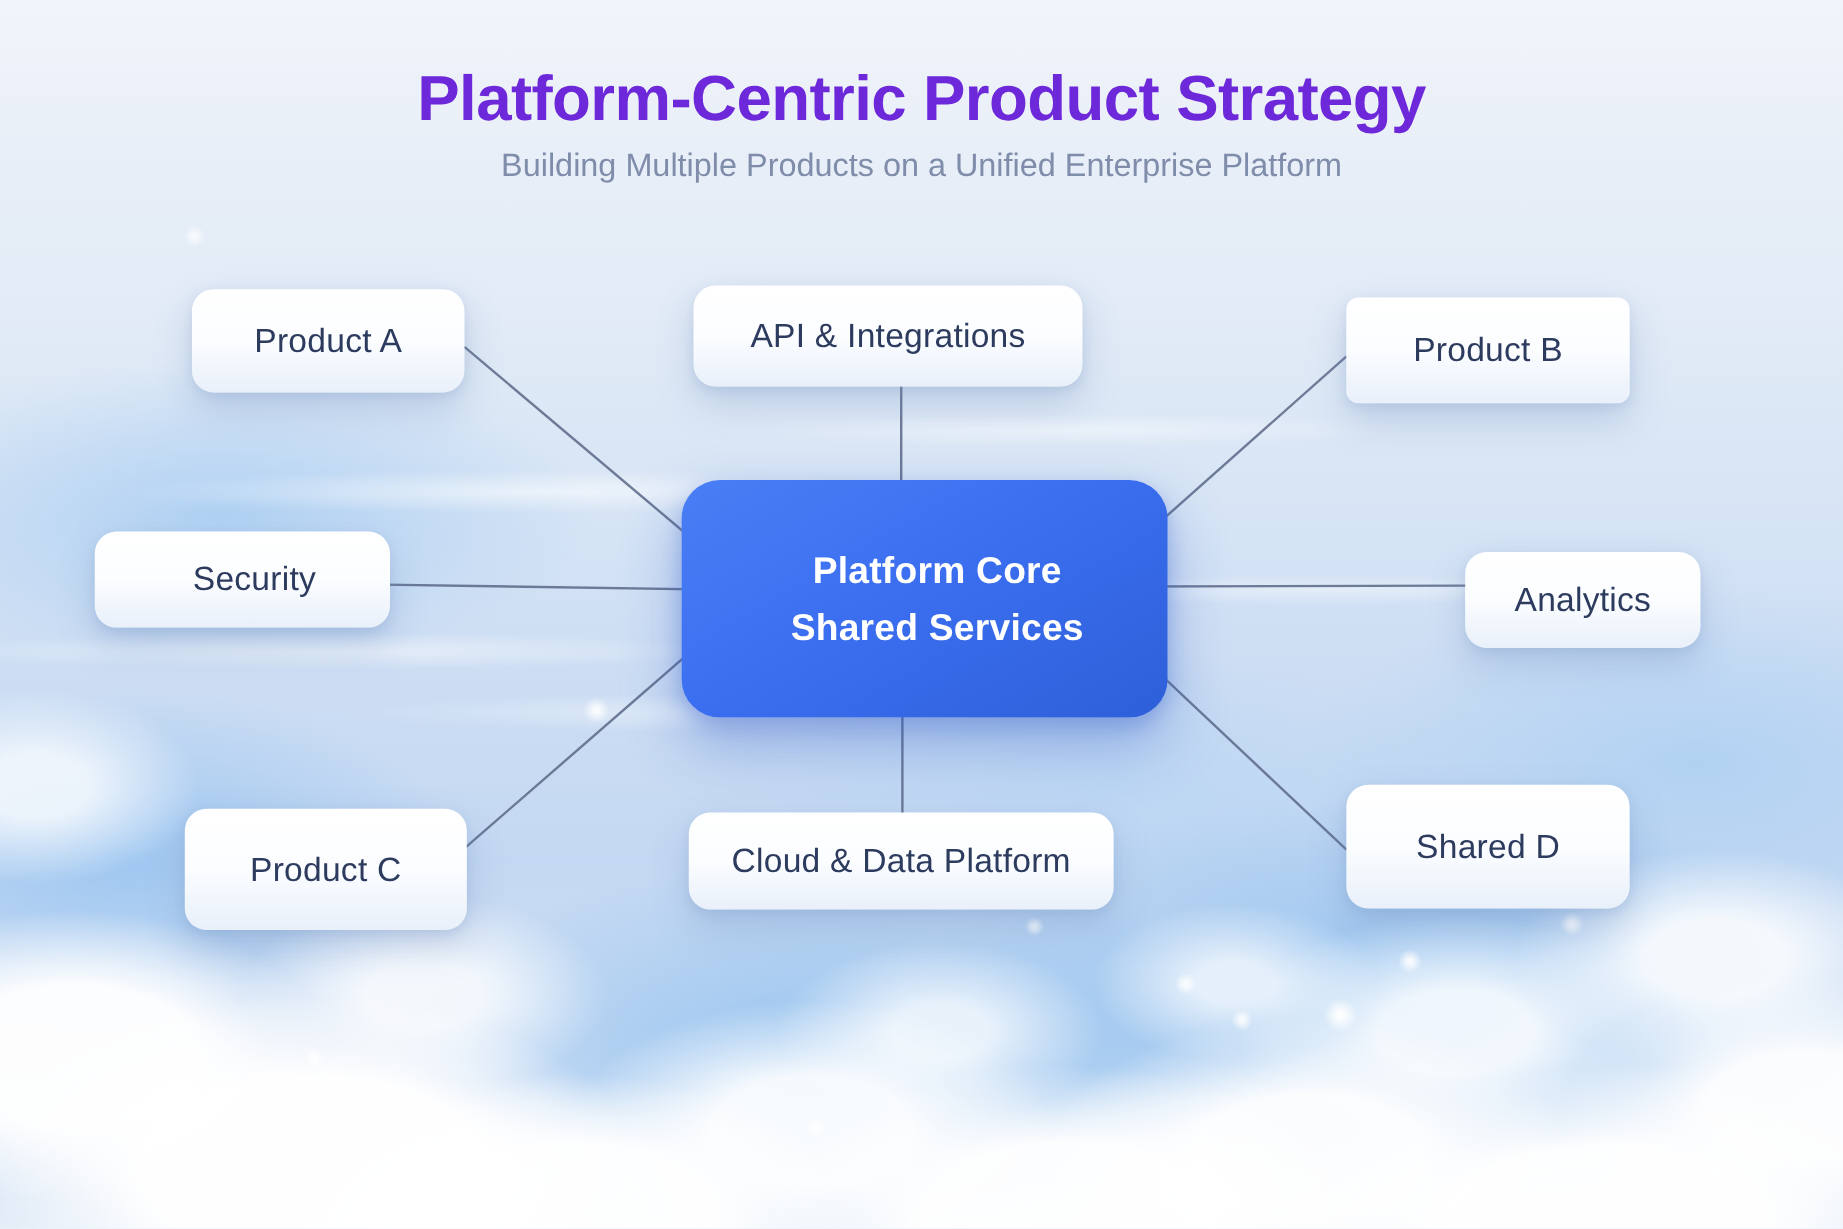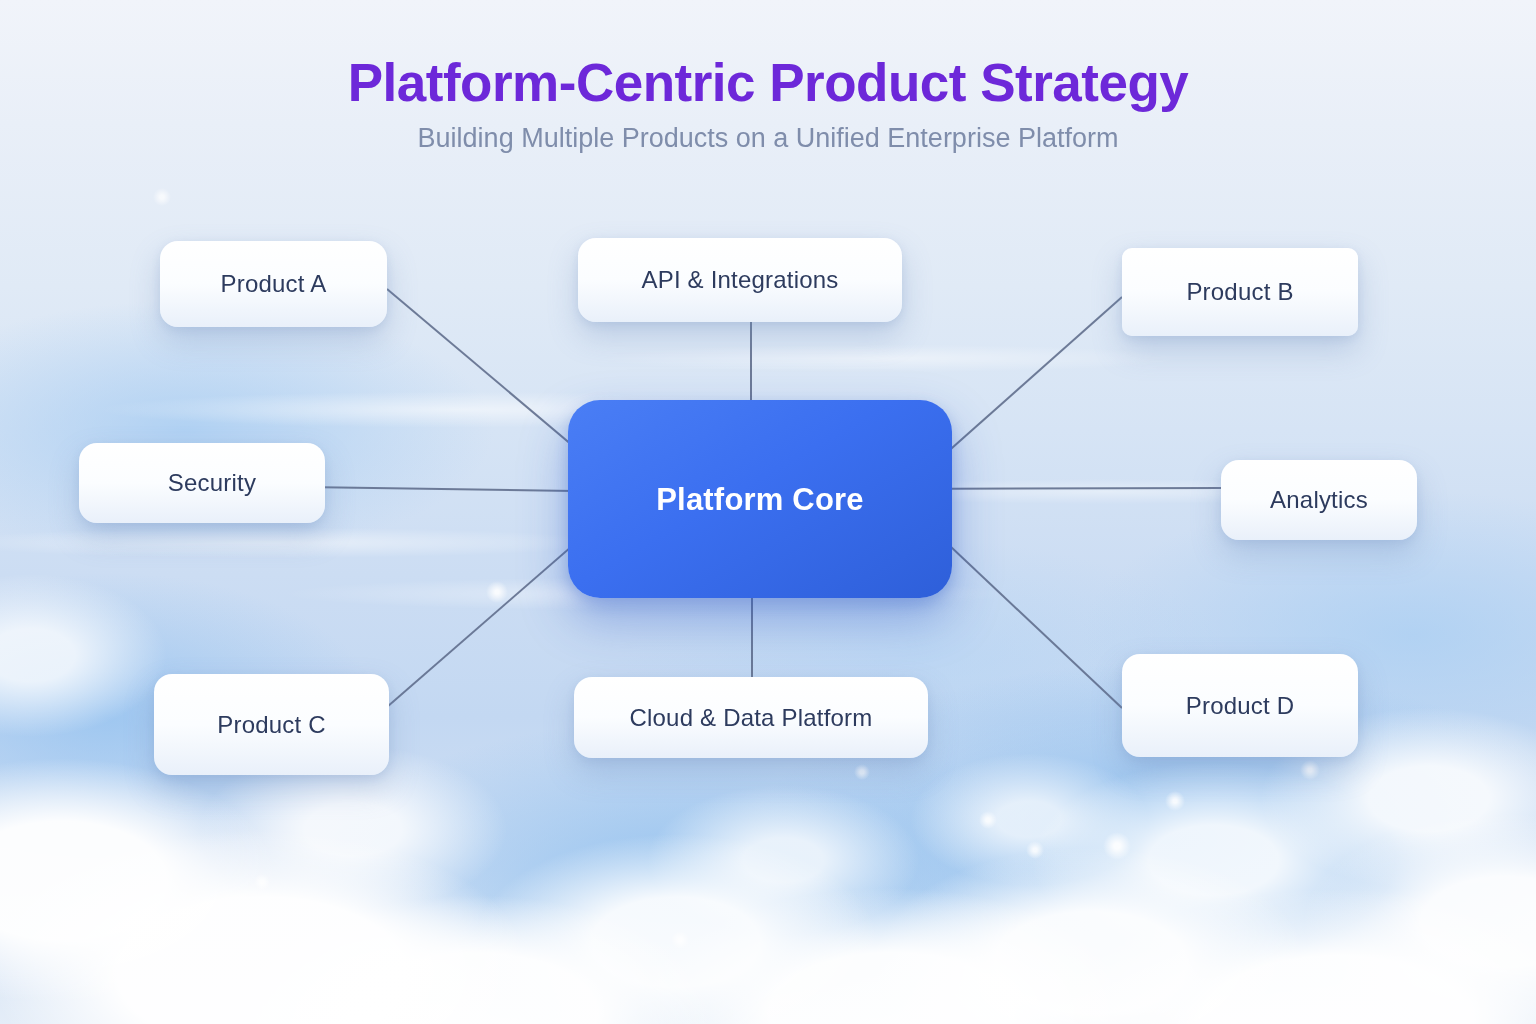--- a/index.html
+++ b/index.html
@@ -72,38 +72,39 @@
 
   
   .connectors{position:absolute;left:0;top:0;z-index:1;}
 
   
   .node{
     position:absolute;z-index:2;display:flex;align-items:center;justify-content:center;
     border-radius:18px;
     background:linear-gradient(180deg,#ffffff 0%,#fbfdff 50%,#e9f0fa 100%);
     box-shadow:0 14px 30px rgba(110,140,190,.30),0 3px 8px rgba(110,140,190,.16);
-    color:#2d3b5e;font-size:24px;font-weight:500;letter-spacing:.2px;
+    color:#2d3b5e;font-size:28px;font-weight:500;letter-spacing:.2px;
   }
   .node-product-a{left:160px;top:241px;width:227px;height:86px;}
   .node-api      {left:578px;top:238px;width:324px;height:84px;}
   .node-product-b{left:1122px;top:248px;width:236px;height:88px;border-radius:10px;}
   .node-security {left:79px;top:443px;width:226px;height:80px;padding-left:20px;}
   .node-analytics{left:1221px;top:460px;width:196px;height:80px;text-align:right;}
   .node-product-c{left:154px;top:654px;width:235px;height:101px;margin-top:20px;}
   .node-cloud    {left:574px;top:677px;width:354px;height:81px;}
   .node-product-d{left:1122px;top:654px;width:236px;height:103px;}
 
   .core{
     position:absolute;z-index:2;left:568px;top:400px;width:384px;height:198px;
     border-radius:32px;display:flex;flex-direction:column;align-items:center;justify-content:center;
     background:linear-gradient(150deg,#4a7ef5 0%,#3b6ff0 45%,#2e5fd9 100%);
     box-shadow:0 22px 48px rgba(45,90,200,.38),0 6px 14px rgba(45,90,200,.25);
     color:#ffffff;font-size:31px;font-weight:700;line-height:47px;letter-spacing:.2px;
     text-align:center;
+    padding-left:21px;
   }
 </style>
 </head>
 <body>
 
 <div class="sky"></div>
 <div class="sparkles"></div>
 
 <div class="header">
   <h1 class="title">Platform-Centric Product Strategy</h1>
@@ -136,18 +137,19 @@
 <div class="node node-analytics">
   <span>Analytics</span>
 </div>
 <div class="node node-product-c">
   <span>Product C</span>
 </div>
 <div class="node node-cloud">
   <span>Cloud &amp; Data Platform</span>
 </div>
 <div class="node node-product-d">
-  <span>Product D</span>
+  <span>Shared D</span>
 </div>
 
 <div class="core">
   <span>Platform Core</span>
+  <span>Shared Services</span>
 </div>
 
 </body></html>

